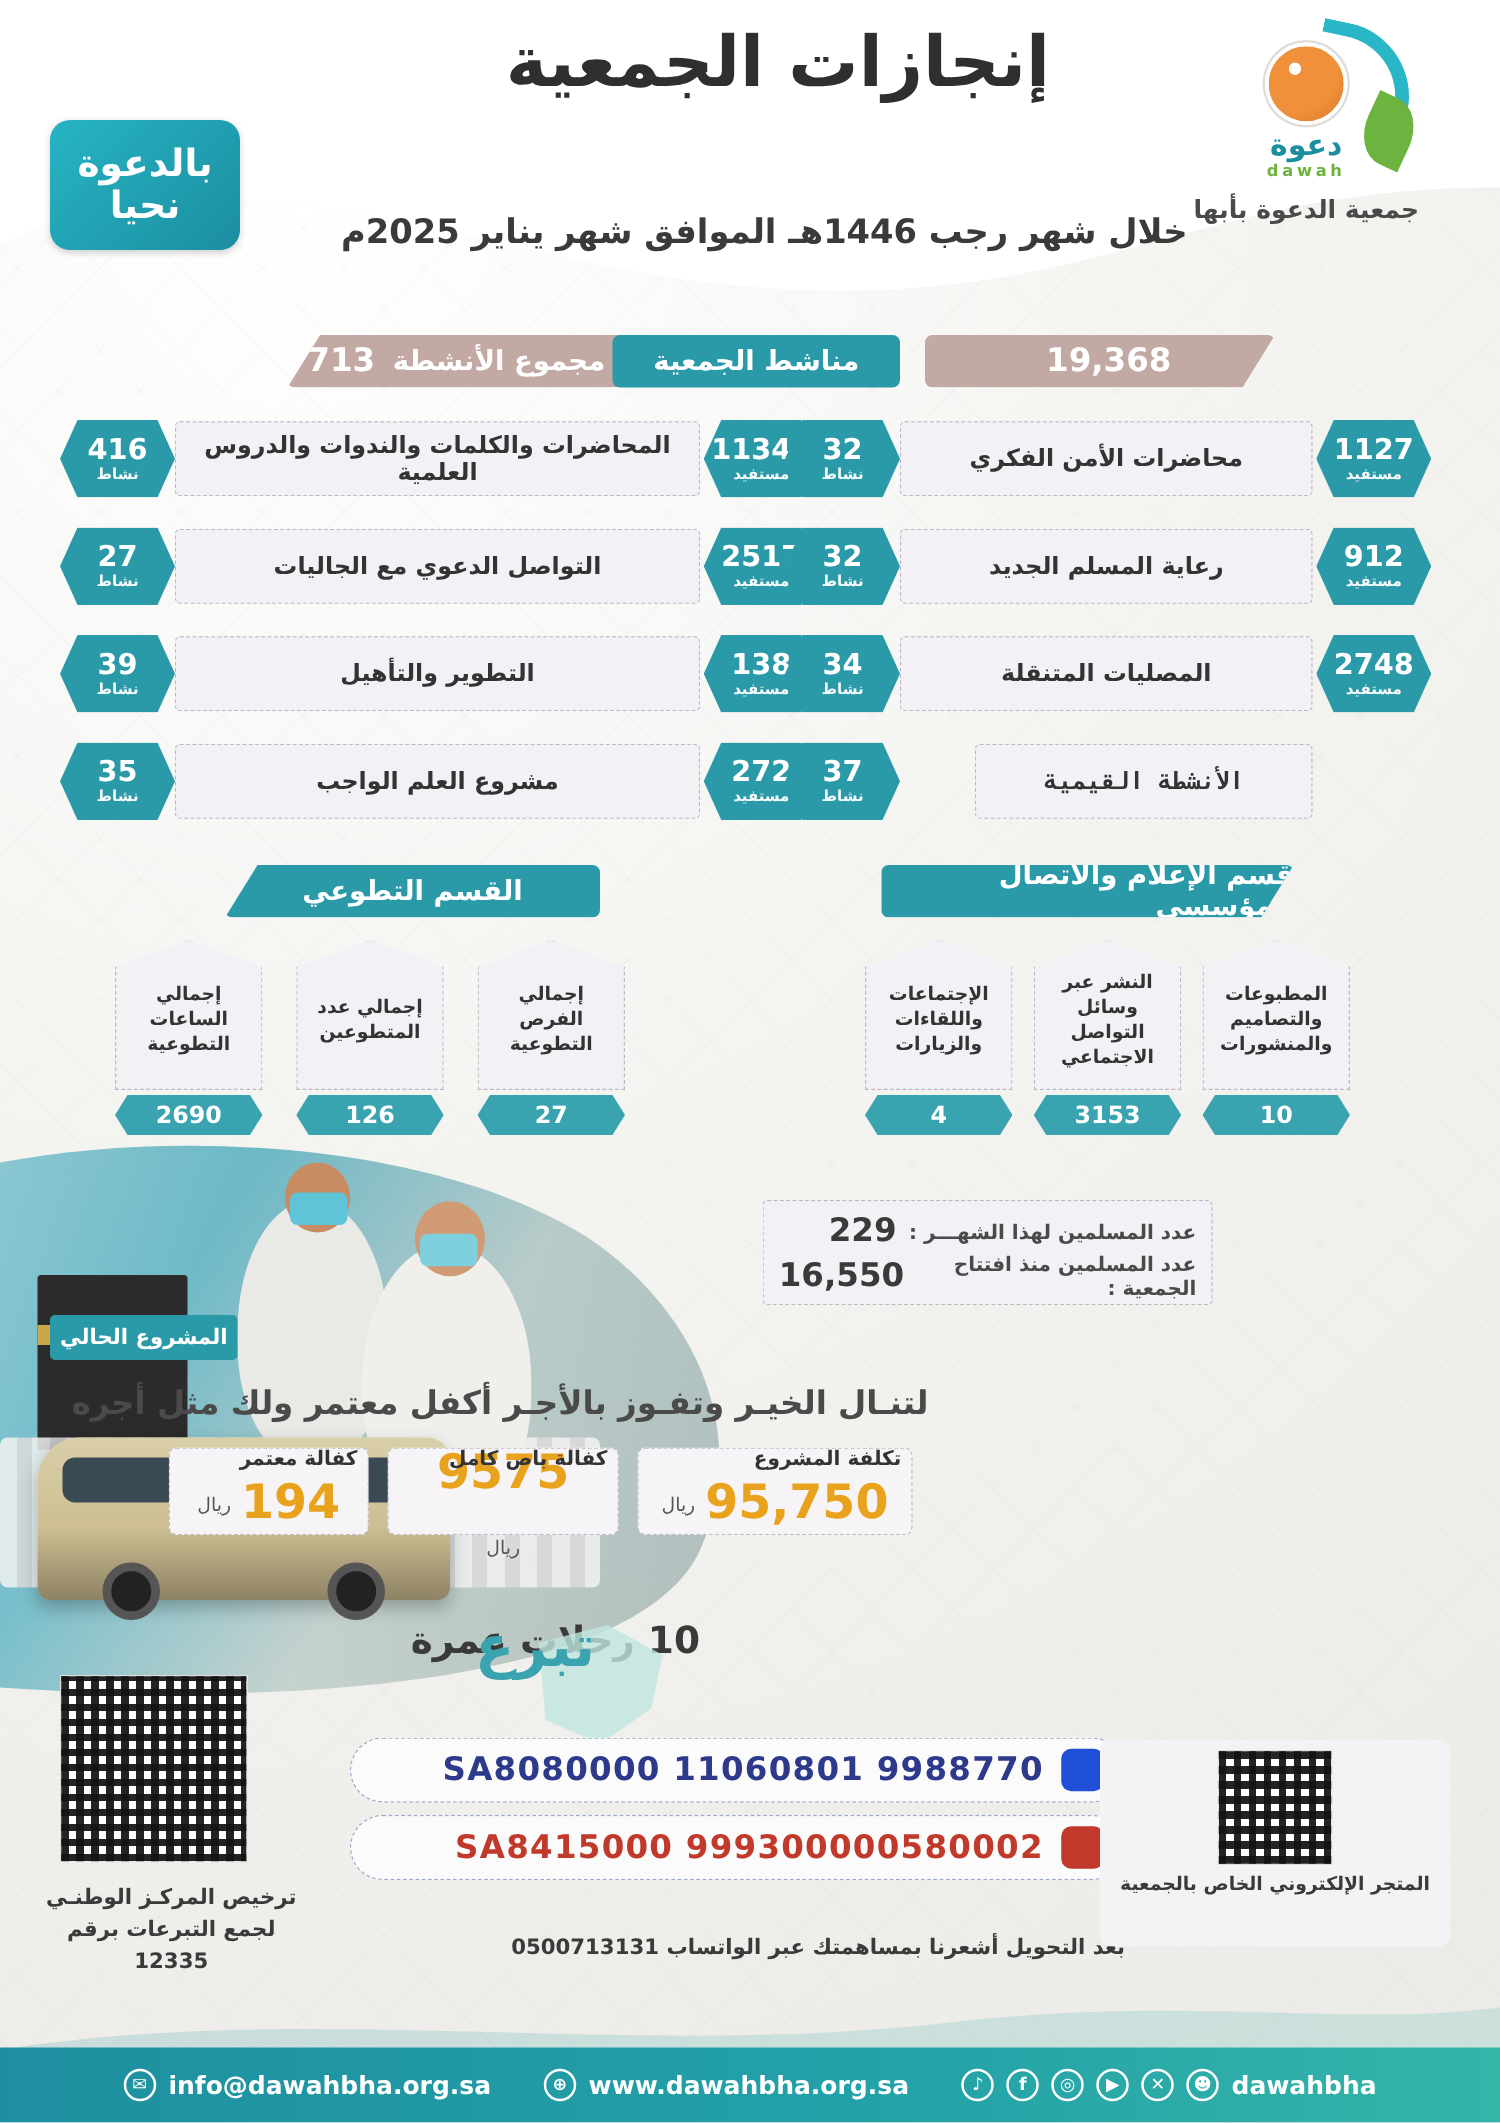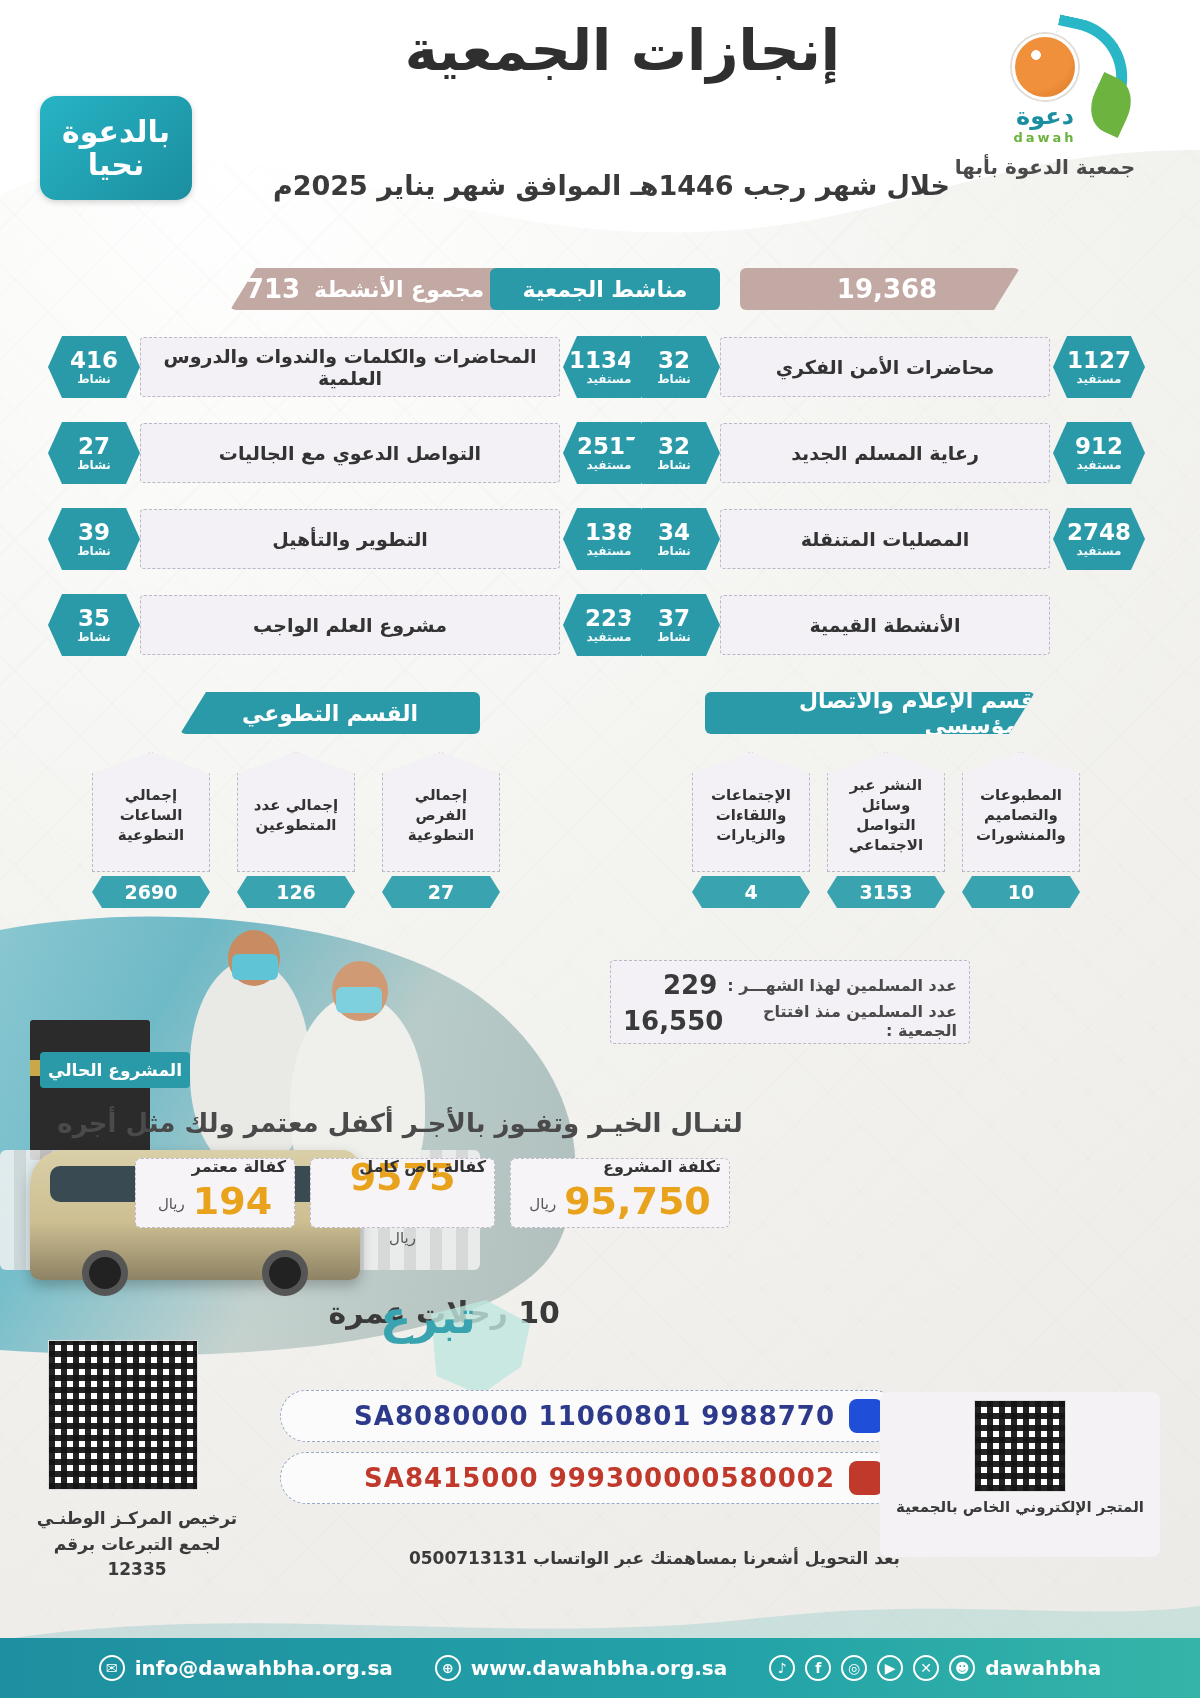--- a/index.html
+++ b/index.html
@@ -274,21 +274,21 @@
   </div>
 
   <div class="rowbar" style="right:640px; top:595px; width:420px;">
     <div class="rowlabel">مشروع العلم الواجب</div>
   </div>
   <div class="hexnum" style="right:1060px; top:594px;">
     <span class="n">35</span>
     <span class="u">نشاط</span>
   </div>
   <div class="hexnum" style="right:545px; top:594px;">
-    <span class="n">223</span>
+    <span class="n">272</span>
     <span class="u">مستفيد</span>
   </div>
 
   <div class="rowbar" style="right:150px; top:337px; width:330px;">
     <div class="rowlabel">محاضرات الأمن الفكري</div>
   </div>
   <div class="hexnum" style="right:480px; top:336px;">
     <span class="n">32</span>
     <span class="u">نشاط</span>
   </div>
@@ -314,21 +314,21 @@
   </div>
   <div class="hexnum" style="right:480px; top:508px;">
     <span class="n">34</span>
     <span class="u">نشاط</span>
   </div>
   <div class="hexnum" style="right:55px; top:508px;">
     <span class="n">2748</span>
     <span class="u">مستفيد</span>
   </div>
 
-  <div class="rowbar" style="right:150px; top:595px; width:330px;">
+  <div class="rowbar" style="right:150px; top:595px; width:270px;font-family:Liberation Mono, monospace;">
     <div class="rowlabel">الأنشطة القيمية</div>
   </div>
   <div class="hexnum" style="right:480px; top:594px;">
     <span class="n">37</span>
     <span class="u">نشاط</span>
   </div>
 
   <div class="pill teal shape-r" style="right:720px; top:692px; width:300px;">القسم التطوعي</div>
   <div class="pill teal shape-l" style="right:165px; top:692px; width:330px;">قسم الإعلام والاتصال المؤسسي</div>
 

